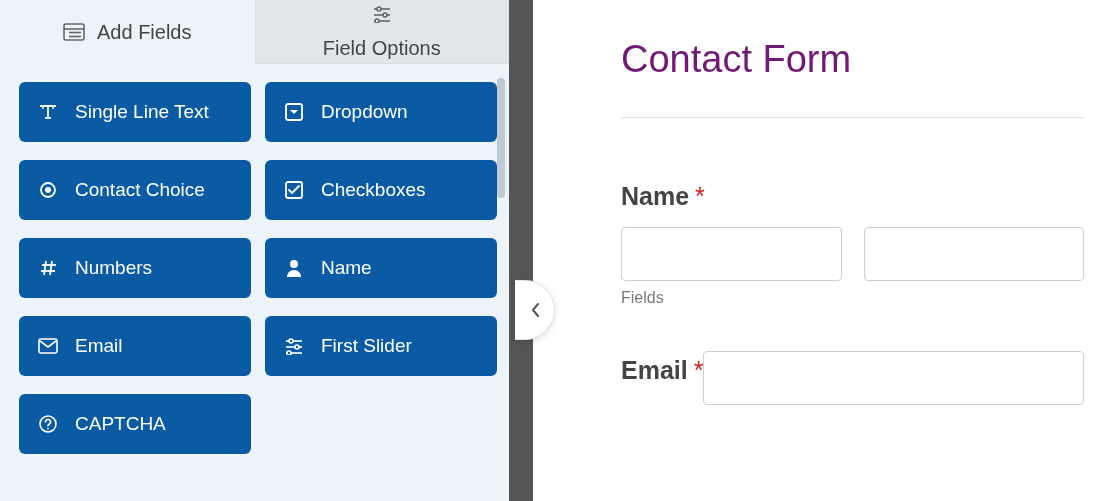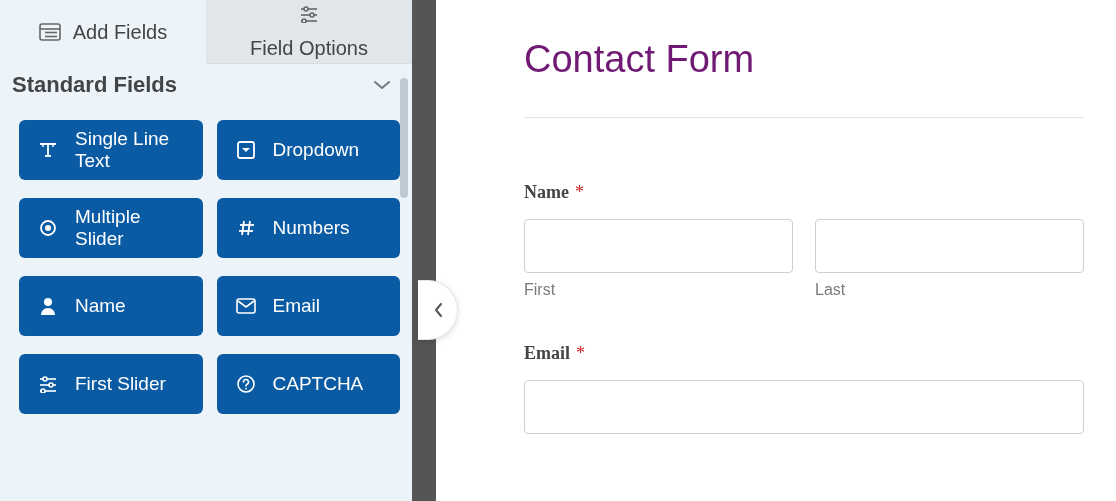--- a/index.html
+++ b/index.html
@@ -1,21 +1,21 @@
 <!DOCTYPE html>
 <html><head>
 <meta charset="utf-8">
 <style>
   * { box-sizing: border-box; margin: 0; padding: 0; }
   html, body { width: 1116px; height: 501px; font-family: -apple-system, BlinkMacSystemFont, "Segoe UI", Helvetica, Arial, sans-serif; background: #fff; overflow:hidden;}
   .wrap { display: flex; height: 501px; }
 
   
   .panel {
-    width: 412px;
+    width: 509px;
     background: #ecf3f9;
     display: flex;
     flex-direction: column;
     position: relative;
   }
 
   
   .tabs {
     display: flex;
     height: 64px;
@@ -134,25 +134,24 @@
   }
   .form-title {
     font-size: 38px;
     font-weight: 400;
     color: #701a75;
     border-bottom: 1px solid #e3e3e3;
     padding-bottom: 36px;
     margin-bottom: 64px;
   }
   .form-field-label {
-    font-size: 18px;
+    font-size: 25px;
     color: #444;
     font-weight: 600;
     margin-bottom: 16px;
-    font-family: Liberation Serif, serif;
   }
   .form-field-label .req { color: #c22; margin-left: 6px; font-weight:400;}
   .name-row {
     display:flex;
     gap: 22px;
     margin-bottom: 44px;
   }
   .name-col { flex:1; display:flex; flex-direction:column; }
   .txtinput {
     height: 54px;
@@ -160,21 +159,21 @@
     border-radius:4px;
     font-size:18px;
     padding: 0 14px;
     width:100%;
   }
   .sublabel {
     font-size: 16px;
     color: #7a7a7a;
     margin-top: 8px;
   }
-  .email-wrap { display:flex; flex-direction:column; }
+  .email-wrap { display:flex; flex-direction:row;align-items:center; }
 
   svg { display:block; }
 </style>
 </head>
 <body>
 
 <div class="wrap">
 
   <div class="panel">
 
@@ -198,28 +197,20 @@
               <line x1="2" y1="10" x2="18" y2="10"></line>
               <circle cx="13" cy="10" r="2" fill="#e1e6eb"></circle>
               <line x1="2" y1="16" x2="18" y2="16"></line>
               <circle cx="5" cy="16" r="2" fill="#e1e6eb"></circle>
             </svg>
         </span>
         <span>Field Options</span>
       </div>
     </div>
 
-    <div class="section-head">
-      <span>Standard Fields</span>
-      <span class="chev">
-        <svg width="18" height="10" viewBox="0 0 18 10" fill="none">
-            <path d="M2 2 L9 8 L16 2" stroke="#6f7b86" stroke-width="2" stroke-linecap="round" stroke-linejoin="round"></path>
-          </svg>
-      </span>
-    </div>
 
     <div class="fields">
       <div class="field-btn">
         <span class="ficon">
           <svg width="20" height="18" viewBox="0 0 20 18" stroke="#fff" stroke-width="1.8" fill="none">
               <path d="M2 3h16M10 3v12"></path>
               <path d="M5 3v3M15 3v3" stroke-width="1.4"></path>
               <line x1="7" y1="15" x2="13" y2="15"></line>
             </svg>
         </span>
@@ -234,21 +225,30 @@
         </span>
         <span>Dropdown</span>
       </div>
       <div class="field-btn">
         <span class="ficon">
           <svg width="18" height="18" viewBox="0 0 18 18" fill="none" stroke="#fff" stroke-width="1.8">
               <circle cx="9" cy="9" r="7"></circle>
               <circle cx="9" cy="9" r="3" fill="#fff" stroke="none"></circle>
             </svg>
         </span>
-        <span>Multiple Slider</span>
+        <span>Contact Choice</span>
+      </div>
+      <div class="field-btn">
+        <span class="ficon">
+          <svg width="18" height="18" viewBox="0 0 18 18" fill="none" stroke="#fff" stroke-width="1.8">
+              <rect x="1" y="1" width="16" height="16" rx="2"></rect>
+              <path d="M4 9l3 3 7-7" stroke-linecap="round" stroke-linejoin="round"></path>
+            </svg>
+        </span>
+        <span>Checkboxes</span>
       </div>
       <div class="field-btn">
         <span class="ficon">
           <svg width="18" height="18" viewBox="0 0 18 18" stroke="#fff" stroke-width="1.8" fill="none">
               <line x1="3" y1="6" x2="17" y2="6"></line>
               <line x1="2" y1="12" x2="16" y2="12"></line>
               <line x1="7" y1="2" x2="5" y2="16"></line>
               <line x1="13" y1="2" x2="11" y2="16"></line>
             </svg>
         </span>
@@ -316,25 +316,24 @@
   <div class="preview">
     <div class="form-title">Contact Form</div>
 
     <div>
       <div class="form-field-label">
         <span>Name</span><span class="req">*</span>
       </div>
       <div class="name-row">
         <div class="name-col">
           <input class="txtinput" style="">
-          <div class="sublabel">First</div>
+          <div class="sublabel">Fields</div>
         </div>
         <div class="name-col">
           <input class="txtinput" style="">
-          <div class="sublabel">Last</div>
         </div>
       </div>
     </div>
 
     <div class="email-wrap">
       <div class="form-field-label">
         <span>Email</span><span class="req">*</span>
       </div>
       <input class="txtinput" style="">
     </div>

